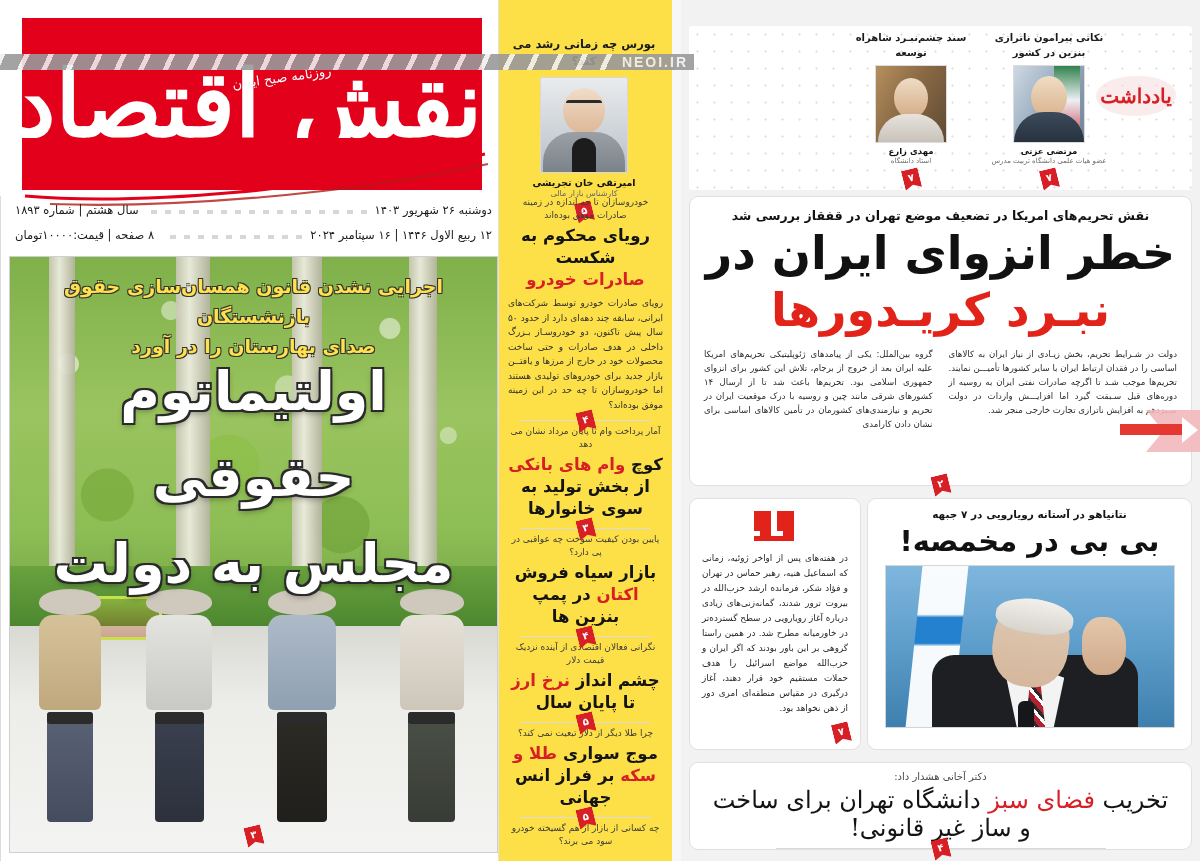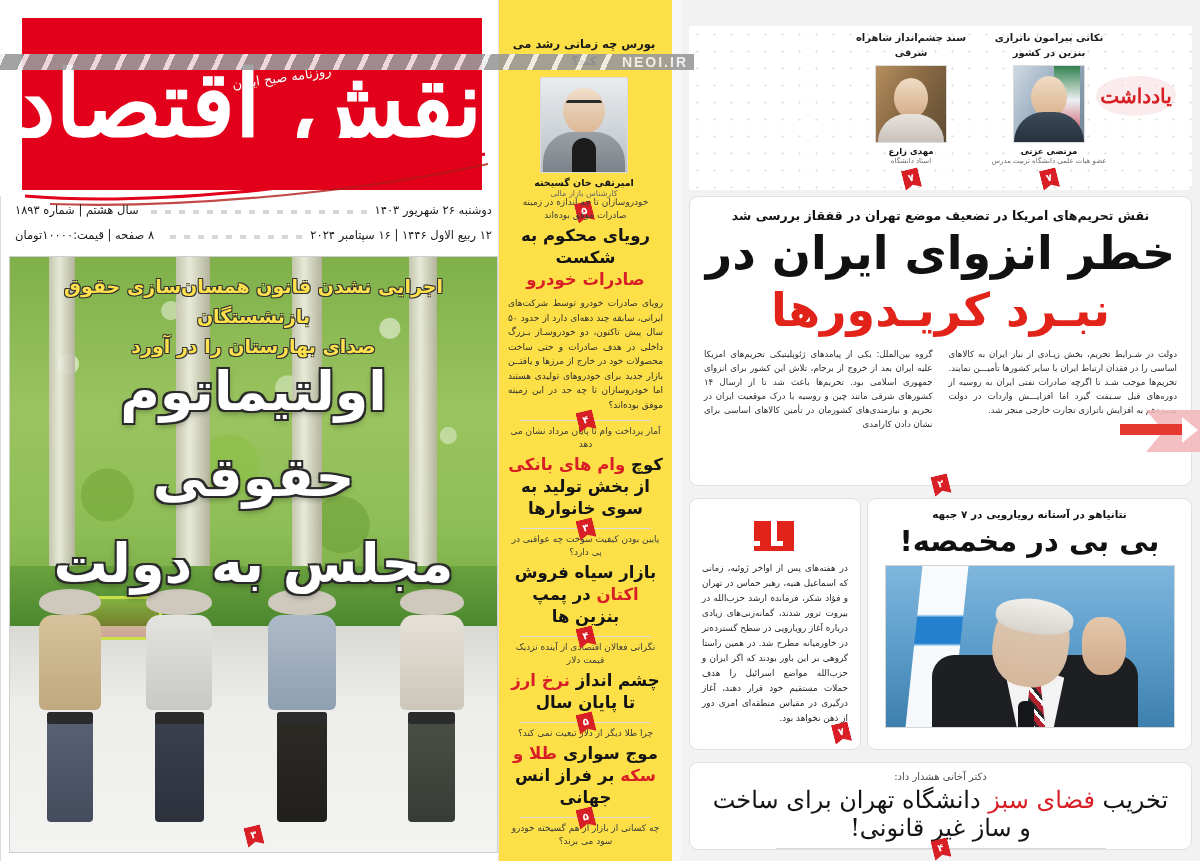--- a/index.html
+++ b/index.html
@@ -406,21 +406,21 @@
     position: absolute; top: 0; left: 50%; transform: translateX(-50%);
     width: 78px; height: 34px; border-radius: 50% 50% 40% 40%;
     background: linear-gradient(180deg,#f2f0ec,#d7d3cc);
   }
   .bibi-hand {
     position: absolute; top: 22px; right: 14px;
     width: 44px; height: 58px; border-radius: 40% 46% 44% 42%;
     background: linear-gradient(180deg,#e4c7ab,#cfa98a);
   }
 
-  .quote-col { left: 8px; top: 498px; width: 172px; height: 252px; padding: 20px 12px; }
+  .quote-col { left: 8px; top: 498px; width: 172px; height: 252px; padding: 10px 12px; }
   .quote-mark {
     width: 46px; height: 34px; margin: 0 auto 8px auto;
     display: block;
   }
   .quote-body {
     font-size: 8.8px; line-height: 15px; color: #262626; text-align: justify;
   }
   .quote-badge { position: absolute; right: 10px; bottom: 6px; transform: rotate(-14deg); }
 
   .bottom-banner { left: 8px; top: 762px; width: 503px; height: 88px; padding: 8px 14px; }
@@ -539,21 +539,21 @@
   <div class="mid-col">
 
     <div class="editorial-card">
       <div class="ec-title">بورس چه زمانی رشد می کند؟</div>
       <div class="ec-photo">
         <div class="face" style="top:10px;width:42px;height:46px;background:linear-gradient(180deg,#f0ddc9,#dcb795)"></div>
         <div style="position:absolute;left:50%;top:22px;transform:translateX(-50%);width:36px;height:7px;border-top:3px solid #2b2b2b;border-radius:3px"></div>
         <div class="suit" style="background:linear-gradient(180deg,#9aa0a6,#7c8289)"></div>
         <div style="position:absolute;left:50%;bottom:0;transform:translateX(-50%);width:24px;height:34px;background:#1c1c1c;border-radius:12px 12px 0 0"></div>
       </div>
-      <div class="ec-name">امیرتقی خان گسیخته</div>
+      <div class="ec-name">امیرتقی خان تجریشی</div>
       <div class="ec-role">کارشناس بازار مالی</div>
       <div class="pagebadge" style="position:relative;margin:4px auto 0 auto">۵</div>
     </div>
 
     <div style="position:absolute;left:9px;right:9px;top:196px;bottom:6px;overflow:hidden">
 
       <div class="mid-article">
         <div class="ma-kicker">خودروسازان تا چه اندازه در زمینه صادرات موفق بوده‌اند</div>
         <div class="ma-title">
           <span>رویای محکوم به شکست</span><br>
@@ -626,21 +626,21 @@
           <div style="position:absolute;right:4px;top:0;width:26px;height:100%;background:linear-gradient(180deg,#1f7a3a 0%,#ffffff 45%,#cf2230 100%);opacity:.85"></div>
           <div class="face" style="top:10px;width:36px;height:42px;background:linear-gradient(180deg,#f0dcc4,#d9b28d)"></div>
           <div class="suit" style="width:70px;height:30px;background:linear-gradient(180deg,#3c4a5a,#27323e)"></div>
         </div>
         <div class="exp-name">مرتضی عزتی</div>
         <div class="exp-role">عضو هیات علمی دانشگاه تربیت مدرس</div>
         <div class="pagebadge" style="position:relative;margin:3px auto 0 auto">۷</div>
       </div>
 
       <div class="expert-card">
-        <div class="exp-title">سند چشم‌انداز شاهراه شرقی</div>
+        <div class="exp-title">سند چشم‌نبـرد شاهراه توسعه</div>
         <div class="exp-photo" style="background:linear-gradient(120deg,#b58f5e 0%,#8a6a45 45%,#5e4a33 100%)">
           <div class="face" style="top:12px;width:34px;height:40px;background:linear-gradient(180deg,#eedcc6,#d4ab85)"></div>
           <div class="suit" style="width:66px;height:28px;background:linear-gradient(180deg,#e7e3dd,#c8c2ba)"></div>
         </div>
         <div class="exp-name">مهدی زارع</div>
         <div class="exp-role">استاد دانشگاه</div>
         <div class="pagebadge" style="position:relative;margin:3px auto 0 auto">۷</div>
       </div>
     </div>
 

